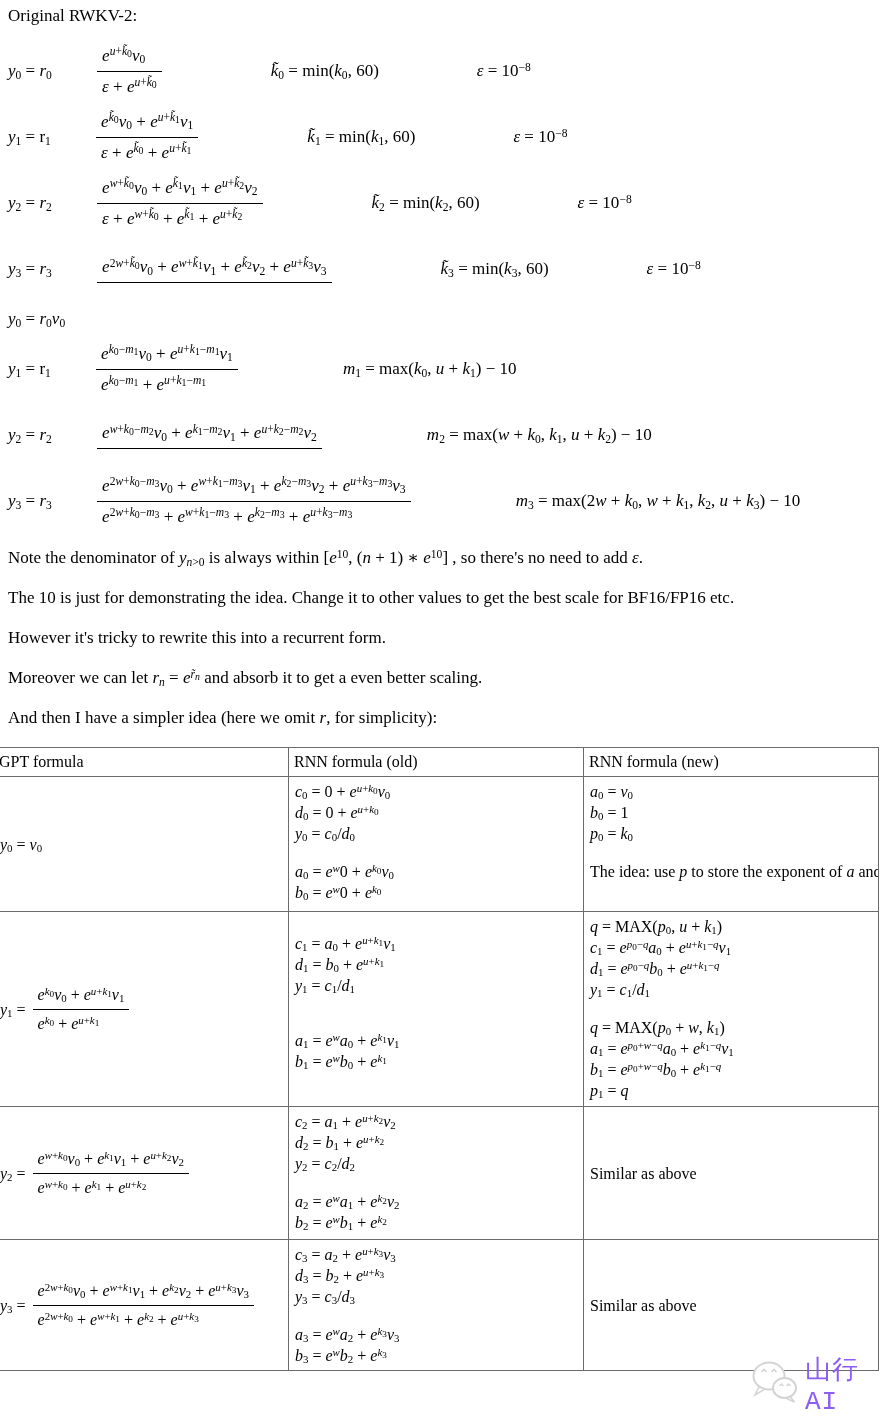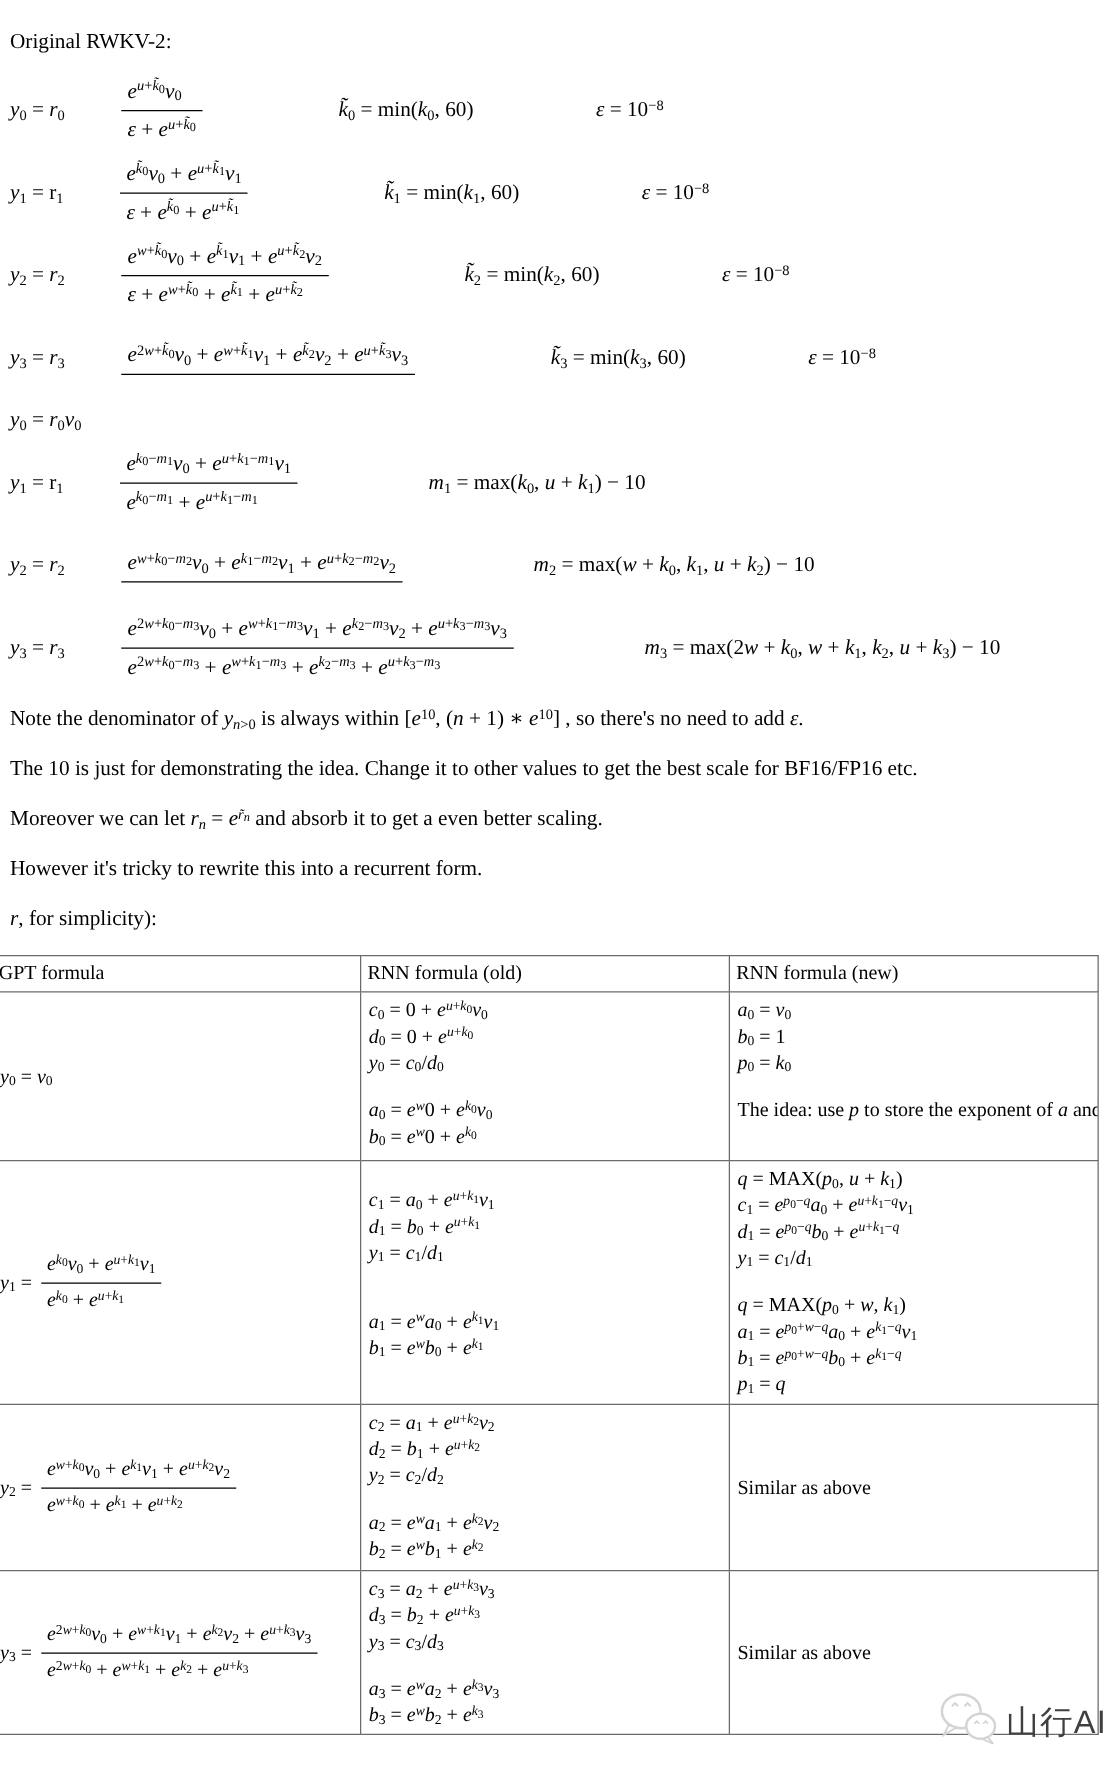--- a/index.html
+++ b/index.html
@@ -4,21 +4,21 @@
 <style>
   html,body{margin:0;padding:0;}
   body{
     width:888px;height:1423px;position:relative;overflow:hidden;
     background:#ffffff;color:#000;
     font-family:"Liberation Serif","DejaVu Serif",serif;
     font-size:17px;
   }
   .doc{padding:5px 8px 0 8px;}
   .heading{line-height:22px;margin:12px 0 16px 0;white-space:pre;}
-  .heading:first-child{margin-top:17px;}
+  .heading:first-child{margin-top:0;}
   .para{line-height:22px;margin:18px 0 0 0;display:flex;align-items:center;}
   .formula{display:flex;align-items:center;margin:0 0 10px 0;line-height:24px;}
   .formula.has-frac{min-height:56px;gap:38px;}
   .math,.ptext{white-space:pre;}
   i{font-style:italic;font-family:inherit;}
   sup,sub{font-size:0.68em;line-height:0;position:relative;vertical-align:baseline;}
   sup{top:-0.45em;}
   sub{top:0.22em;}
   sup sub,sub sub,sup sup{font-size:0.85em;}
   .frac{display:inline-block;vertical-align:middle;text-align:left;margin:0 3px;}
@@ -46,22 +46,22 @@
   .cline{display:flex;align-items:center;line-height:21px;white-space:pre;}
   .cline.blank{height:17px;}
   .cline .fnum,.cline .fden{line-height:22px;}
 
   .watermark{
     position:absolute;left:750px;top:1352px;
     display:flex;align-items:center;gap:5px;
     color:#cdcdcd;
   }
   .wm-text{
-    font-family:Liberation Sans, sans-serif;
-    font-size:26px;letter-spacing:1px;color:#404040;
+    font-family:Liberation Mono, monospace;
+    font-size:26px;letter-spacing:1px;color:#8b5cf6;
   }
 </style>
 </head>
 <body>
 
 <div class="doc">
     <div class="heading"><span class="ptext">Original RWKV-2:</span></div>
     <div class="formula has-frac">
       <span class="math"><i>y</i><sub>0</sub> = <i>r</i><sub>0</sub> </span>
       <span class="frac">
@@ -140,28 +140,29 @@
       <span class="ptext"> is always within </span>
       <span class="math">[<i>e</i><sup>10</sup>, (<i>n</i> + 1) ∗ <i>e</i><sup>10</sup>]</span>
       <span class="ptext"> , so there's no need to add </span>
       <span class="math"><i>ε</i></span>
       <span class="ptext">.</span>
     </div>
     <div class="para">
       <span class="ptext">The 10 is just for demonstrating the idea. Change it to other values to get the best scale for BF16/FP16 etc.</span>
     </div>
     <div class="para">
+      <span class="ptext">However it's tricky to rewrite this into a recurrent form.</span>
+    </div>
+    <div class="para">
       <span class="ptext">Moreover we can let </span>
       <span class="math"><i>r</i><sub><i>n</i></sub> = <i>e</i><sup><i>r̃</i><sub><i>n</i></sub></sup></span>
       <span class="ptext"> and absorb it to get a even better scaling.</span>
     </div>
     <div class="para">
-      <span class="ptext">However it's tricky to rewrite this into a recurrent form.</span>
-    </div>
-    <div class="para">
+      <span class="ptext">And then I have a simpler idea (here we omit </span>
       <span class="math"><i>r</i></span>
       <span class="ptext">, for simplicity):</span>
     </div>
   </div>
 
 <table class="rnn">
   <thead>
     <tr>
         <th>GPT formula</th>
         <th>RNN formula (old)</th>

